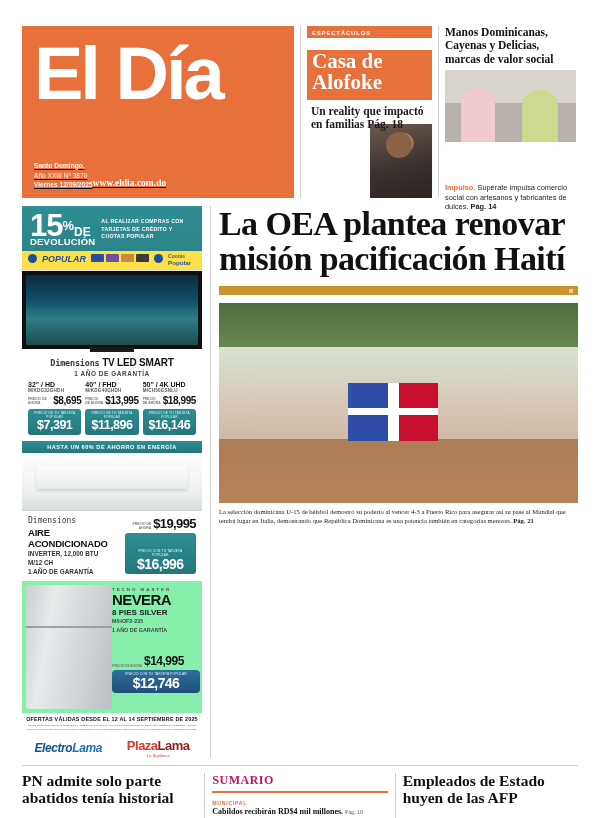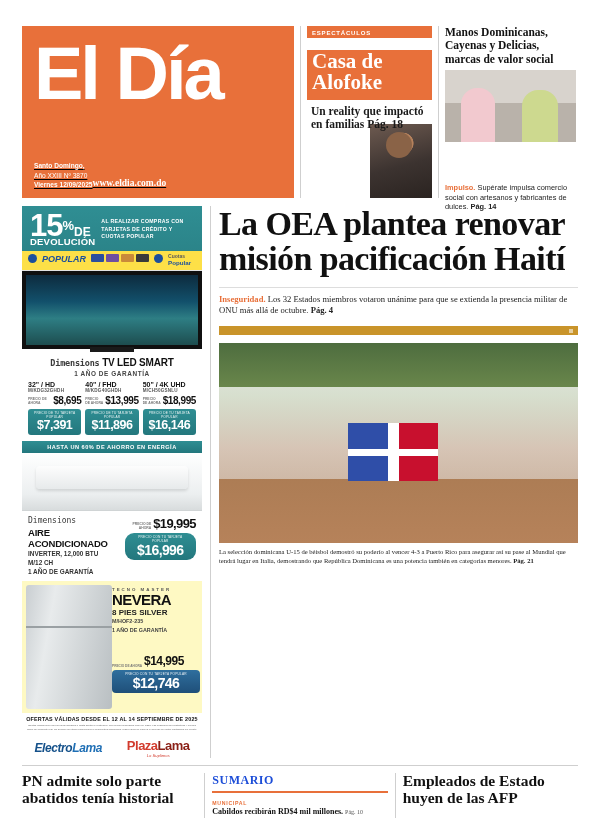--- a/index.html
+++ b/index.html
@@ -165,25 +165,25 @@
   .ac-block { background: #fff; padding: 5px 6px; display: flex; justify-content: space-between; align-items: flex-start; }
   .ac-brand { font-family: "DejaVu Sans Mono", monospace; font-size: 8px; color: #3a3a3a; }
   .ac-title { font-size: 9.5px; font-weight: 700; color: #111; letter-spacing: -0.2px; margin-top: 2px; }
   .ac-spec { font-size: 6.4px; font-weight: 700; color: #333; line-height: 1.45; }
   .ac-prices { text-align: right; }
   .ac-oldwrap { display: flex; align-items: flex-end; justify-content: flex-start; gap: 2px; }
   .ac-oldlabel { font-size: 3.4px; color: #777; font-weight: 700; line-height: 1.25; }
   .ac-old { font-size: 13px; font-weight: 700; color: #111; letter-spacing: -0.6px; }
   .ac-new {
     margin-top: 2px; background: linear-gradient(180deg, #2f8e93, #23777d);
-    color: #fff; border-radius: 9px; padding: 2px 7px 3px 7px; text-align: center;
+    color: #fff; border-radius: 3px; padding: 16px 7px 3px 7px; text-align: center;
   }
   .ac-newprice { font-size: 14px; font-weight: 700; letter-spacing: -0.6px; line-height: 1.05; }
 
-  .fridge-wrap { position: relative; height: 132px; background: #fef9c3; }
+  .fridge-wrap { position: relative; height: 132px; background: #86efac; }
   .fridge-body {
     position: absolute; left: 4px; top: 4px; width: 86px; height: 124px;
     background: linear-gradient(100deg, #c9ced1 0%, #e8ebec 28%, #b9bfc2 100%);
     border-radius: 3px;
   }
   .fridge-body::after {
     content: ""; position: absolute; left: 0; right: 0; top: 33%; height: 2px; background: #9aa0a3;
   }
   .fridge-info { position: absolute; right: 2px; top: 6px; width: 88px; text-align: left; }
   .fr-tm { font-size: 4.4px; font-weight: 700; letter-spacing: 2px; color: #555; }
@@ -266,21 +266,21 @@
     font-size: 15.5px; line-height: 1.08; color: #111;
   }
   .b-deck {
     font-family: "Liberation Serif", serif; font-size: 7px; line-height: 1.42;
     color: #222; margin-top: 10px;
   }
   .b-deck .lead { color: #e8703a; font-weight: 700; }
 
   .sum-title {
     font-family: "Liberation Serif", serif; font-weight: 700; font-size: 12px;
-    color: #1d4ed8; letter-spacing: 0.5px; border-bottom: 2px solid #e8703a; padding-bottom: 3px;
+    color: #be185d; letter-spacing: 0.5px; border-bottom: 2px solid #e8703a; padding-bottom: 3px;
   }
   .sum-item { margin-top: 7px; }
   .sum-kicker { color: #e8703a; font-size: 5.2px; font-weight: 700; letter-spacing: 0.7px; }
   .sum-text {
     font-family: "Liberation Serif", serif; font-weight: 700; font-size: 8px;
     line-height: 1.25; color: #111; margin-top: 1px;
   }
   .sum-text .pag { font-weight: 400; font-size: 6px; color: #555; }
 </style>
 </head>
@@ -454,25 +454,20 @@
           <div class="pl">
             <span>Plaza</span><span class="b">Lama</span>
           </div>
           <div class="tag">Lo Suplimos</div>
         </div>
       </div>
     </div>
 
     <div class="edcol">
       <div class="lead-head">La OEA plantea renovar misión pacificación Haití</div>
-      <div class="lead-deck">
-        <span class="lead">Inseguridad.</span>
-        <span>Los 32 Estados miembros votaron unánime para que se extienda la presencia militar de ONU más allá de octubre.</span>
-        <span class="pag">Pág. 4</span>
-      </div>
 
       <div class="gold-bar"></div>
 
       <div class="sports-photo">
         <div class="sp-team"></div>
         <div class="sp-flag"></div>
       </div>
       <div class="sports-cap">
         <span>La selección dominicana U-15 de béisbol demostró su poderío al vencer 4-3 a Puerto Rico para asegurar así su pase al Mundial que tendrá lugar en Italia, demostrando que República Dominicana es una potencia también en categorías menores.</span>
         <span class="pag">Pág. 21</span>

